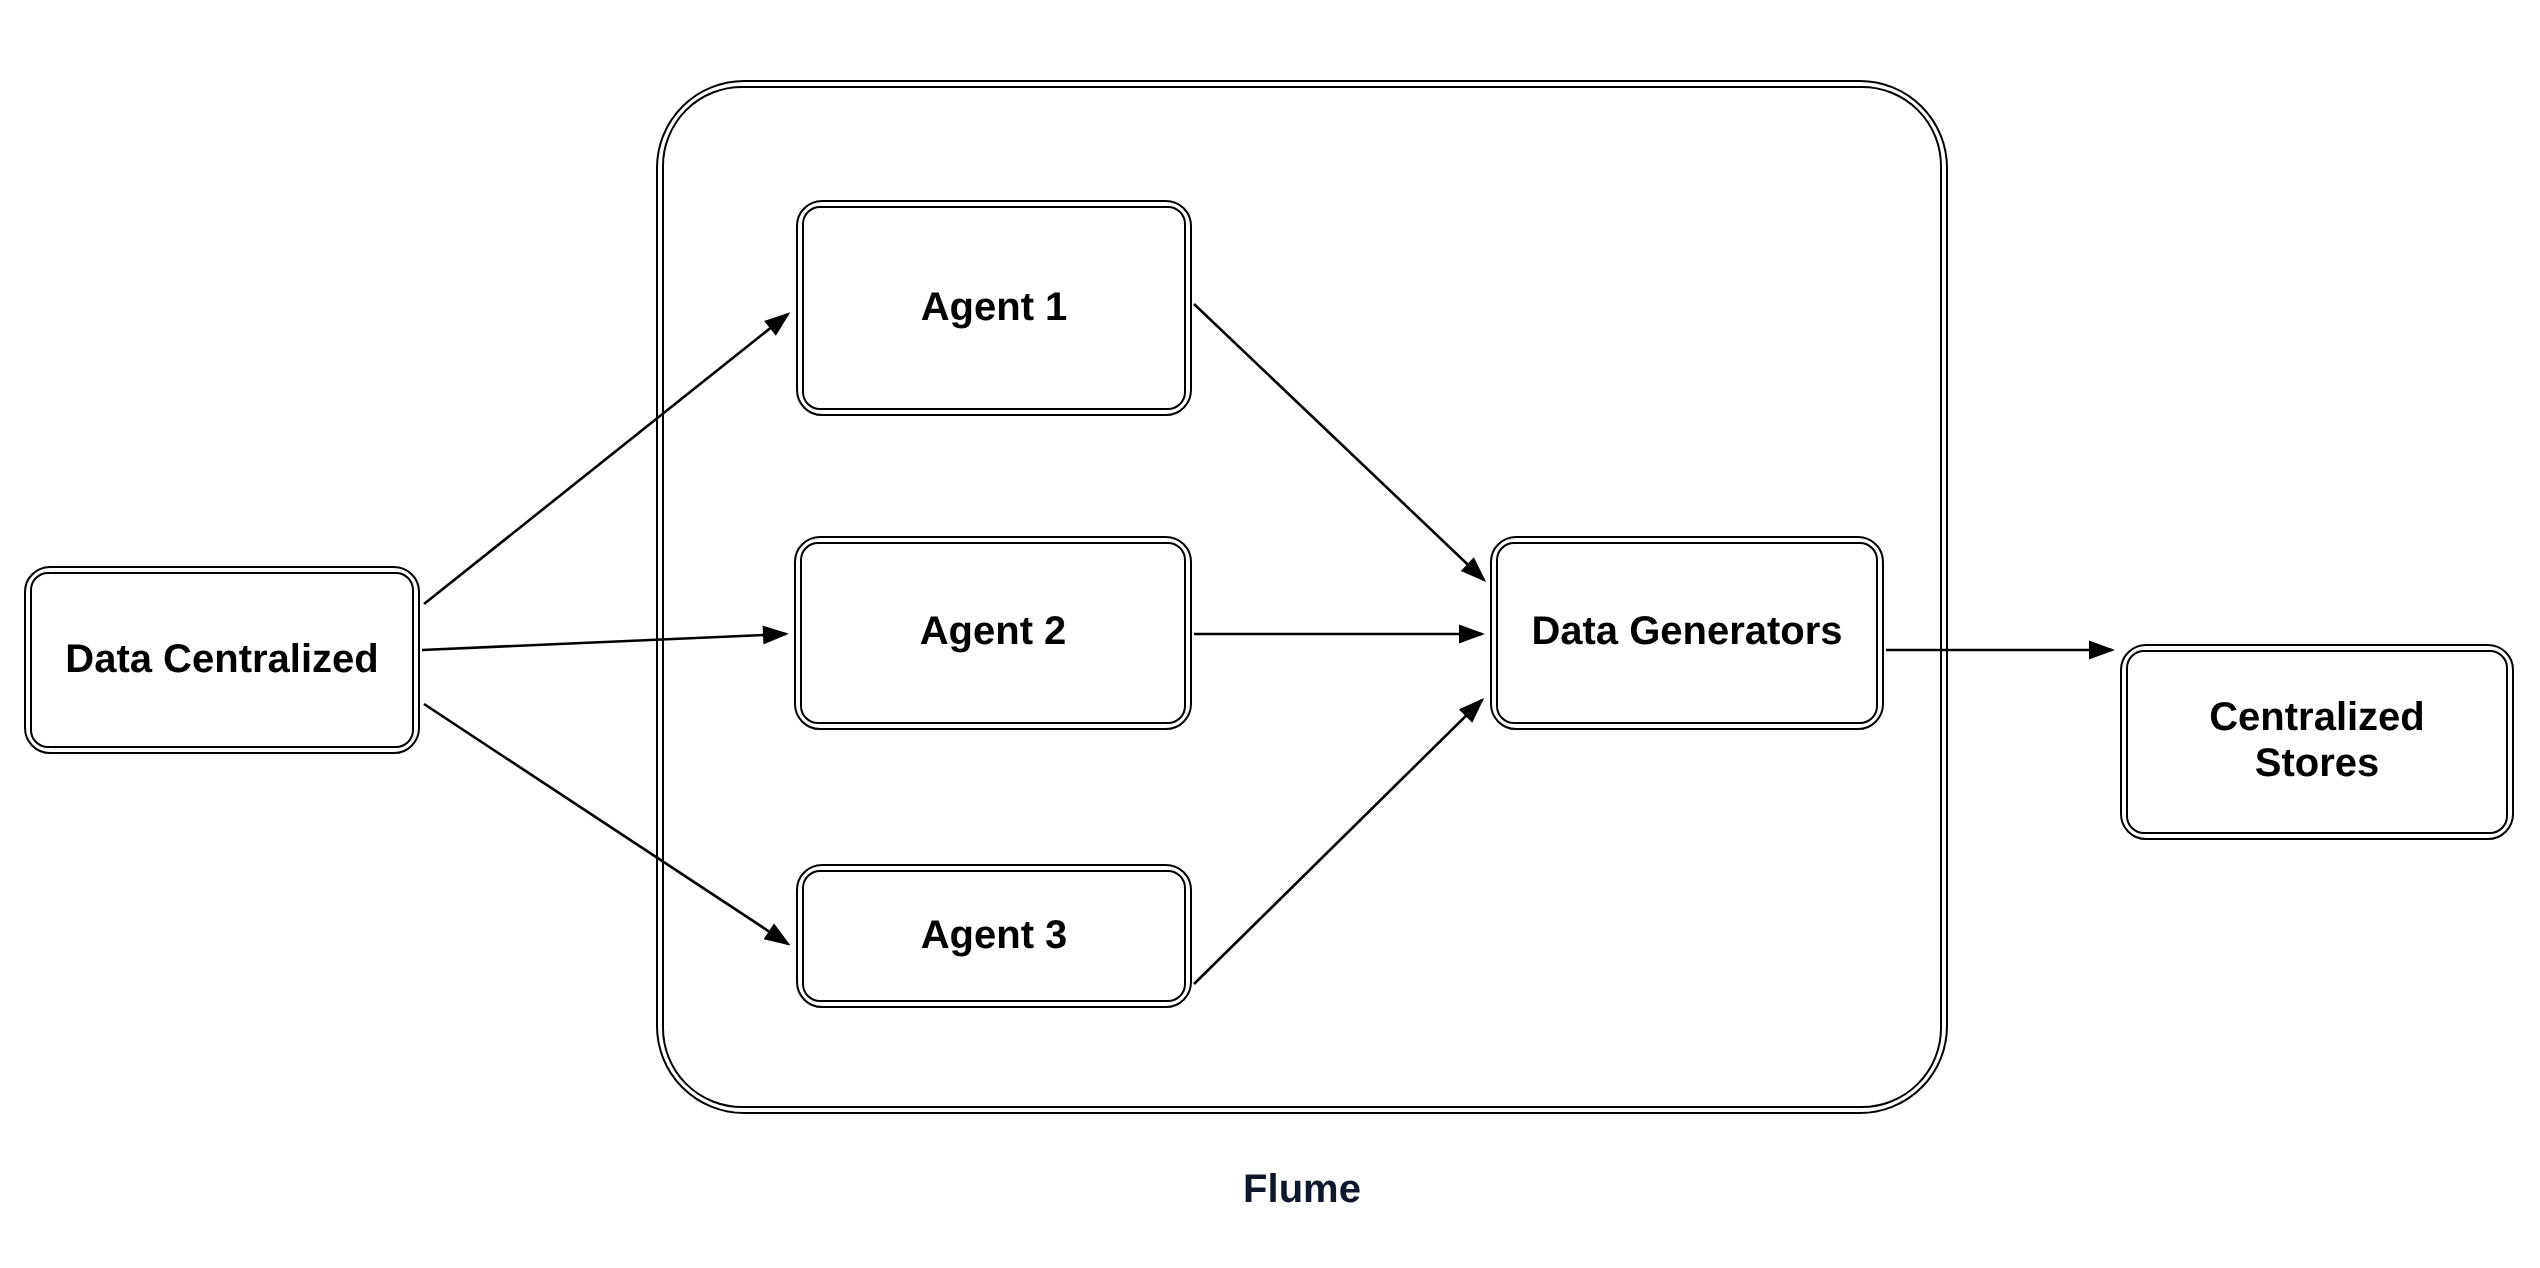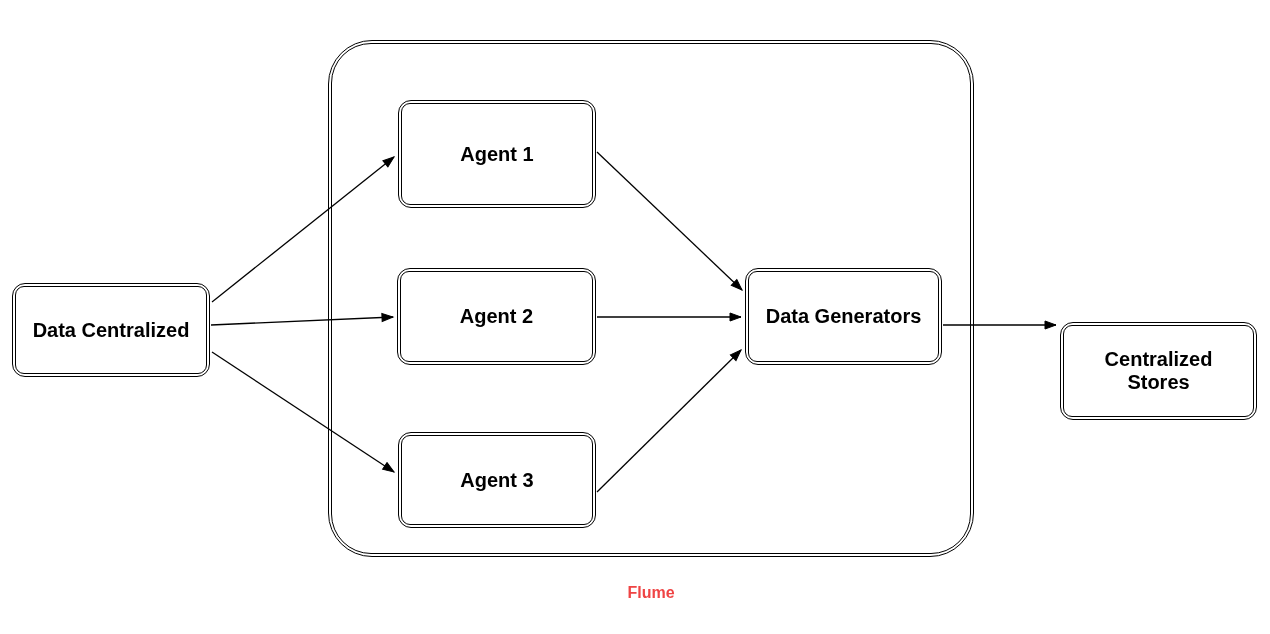--- a/index.html
+++ b/index.html
@@ -32,22 +32,22 @@
     border: 1px solid #000000;
     border-radius: 40px;
     pointer-events: none;
   }
   .container-label {
     position: absolute;
     left: 328px; top: 584px;
     width: 646px;
     text-align: center;
     font-weight: bold;
-    font-size: 16px;
-    color: #ef4444;
+    font-size: 20px;
+    color: #0f172a;
   }
   
   .node {
     position: absolute;
     box-sizing: border-box;
     background: #ffffff;
     border: 1.5px solid #000000;
     border-radius: 13px;
     display: flex;
     align-items: center;
@@ -63,21 +63,21 @@
     position: absolute;
     inset: 2px;
     border: 1px solid #000000;
     border-radius: 9px;
     pointer-events: none;
   }
   .node .lbl { line-height: 1.15; }
   .node-data-generators   { left: 12px;   top: 283px; width: 198px; height: 94px; }
   .node-agent-1           { left: 398px;  top: 100px; width: 198px; height: 108px; }
   .node-agent-2           { left: 397px;  top: 268px; width: 199px; height: 97px; text-align: center; }
-  .node-agent-3           { left: 398px;  top: 432px; width: 198px; height: 96px; }
+  .node-agent-3           { left: 398px;  top: 432px; width: 198px; height: 72px; }
   .node-data-collector    { left: 745px;  top: 268px; width: 197px; height: 97px; }
   .node-centralized-stores{ left: 1060px; top: 276px; width: 197px; height: 98px; margin-top: 46px; }
   .node-centralized-stores .lbl { width: 132px; }
   .edges {
     position: absolute;
     left: 0; top: 0;
     z-index: 2;
     pointer-events: none;
   }
   .edges line {

